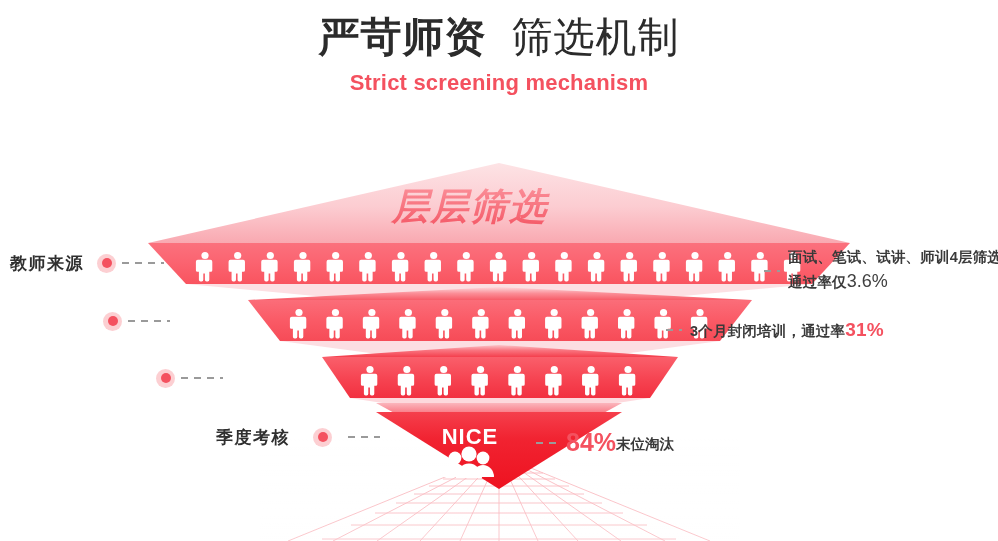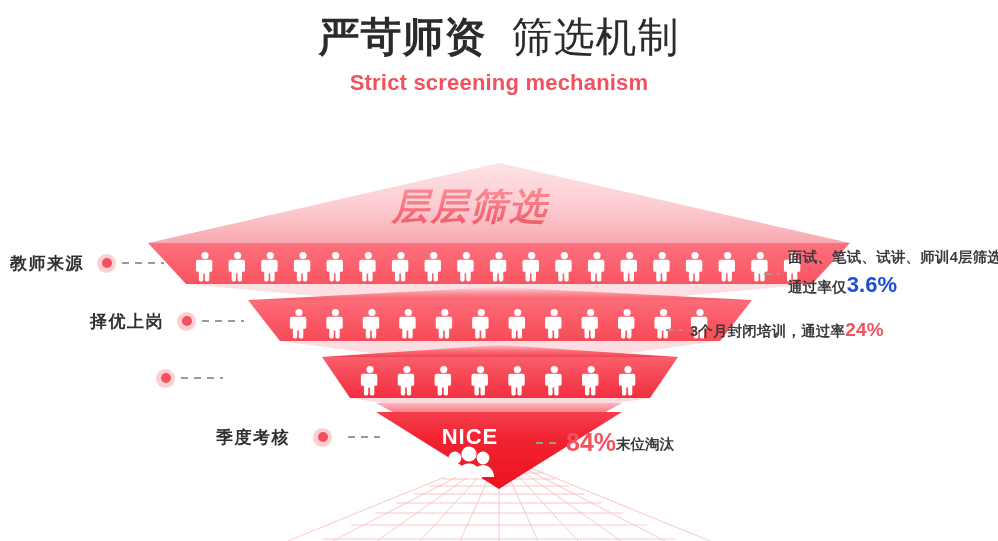--- a/index.html
+++ b/index.html
@@ -97,23 +97,23 @@
   }
   .row-note .dashes { margin-left: 0; margin-right: 8px; }
   .note-text {
     font-size: 14.5px;
     color: #3a3a3a;
     line-height: 1.52;
     font-weight: bold;
     letter-spacing: 0.2px;
   }
   .note-text .pct {
-    color: #1d4ed8;
-    font-size: 22px;
-    font-weight: bold;
+    color: #404040;
+    font-size: 18px;
+    font-weight: normal;
     letter-spacing: 0;
   }
   .note-text .pct-sm {
     color: #f4515f;
     font-size: 19px;
     font-weight: bold;
   }
   .note-big {
     font-size: 14.5px;
     color: #3a3a3a;
@@ -433,21 +433,20 @@
     </g>
   </svg>
 
   <div class="row-label" style="left:10px; top:250px;">
     <span class="lbl">教师来源</span>
     <span class="dot"></span>
     <span class="dashes" style="width:42px;"></span>
   </div>
 
   <div class="row-label" style="left:90px; top:308px;">
-    <span class="lbl">择优上岗</span>
     <span class="dot"></span>
     <span class="dashes" style="width:42px;"></span>
   </div>
 
   <div class="row-label" style="left:143px; top:365px;">
     <span class="dot"></span>
     <span class="dashes" style="width:42px;"></span>
   </div>
 
   <div class="row-label" style="left:216px; top:424px;gap:10px;">
@@ -459,21 +458,21 @@
   <div class="row-note" style="left:764px; top:246px;">
     <span class="dashes" style="width:16px;"></span>
     <span class="note-text">
       <span>面试、笔试、试讲、师训4层筛选</span><br>
       <span>通过率仅</span><span class="pct">3.6%</span>
     </span>
   </div>
 
   <div class="row-note" style="left:666px; top:316px;">
     <span class="dashes" style="width:16px;"></span>
-    <span class="note-text"><span>3个月封闭培训，通过率</span><span class="pct-sm">24%</span></span>
+    <span class="note-text"><span>3个月封闭培训，通过率</span><span class="pct-sm">31%</span></span>
   </div>
 
 
   <div class="row-note" style="left:536px; top:428px;">
     <span class="dashes" style="width:22px;"></span>
     <span class="note-big"><span class="pct">84%</span><span>末位淘汰</span></span>
   </div>
 
 </div>
 

